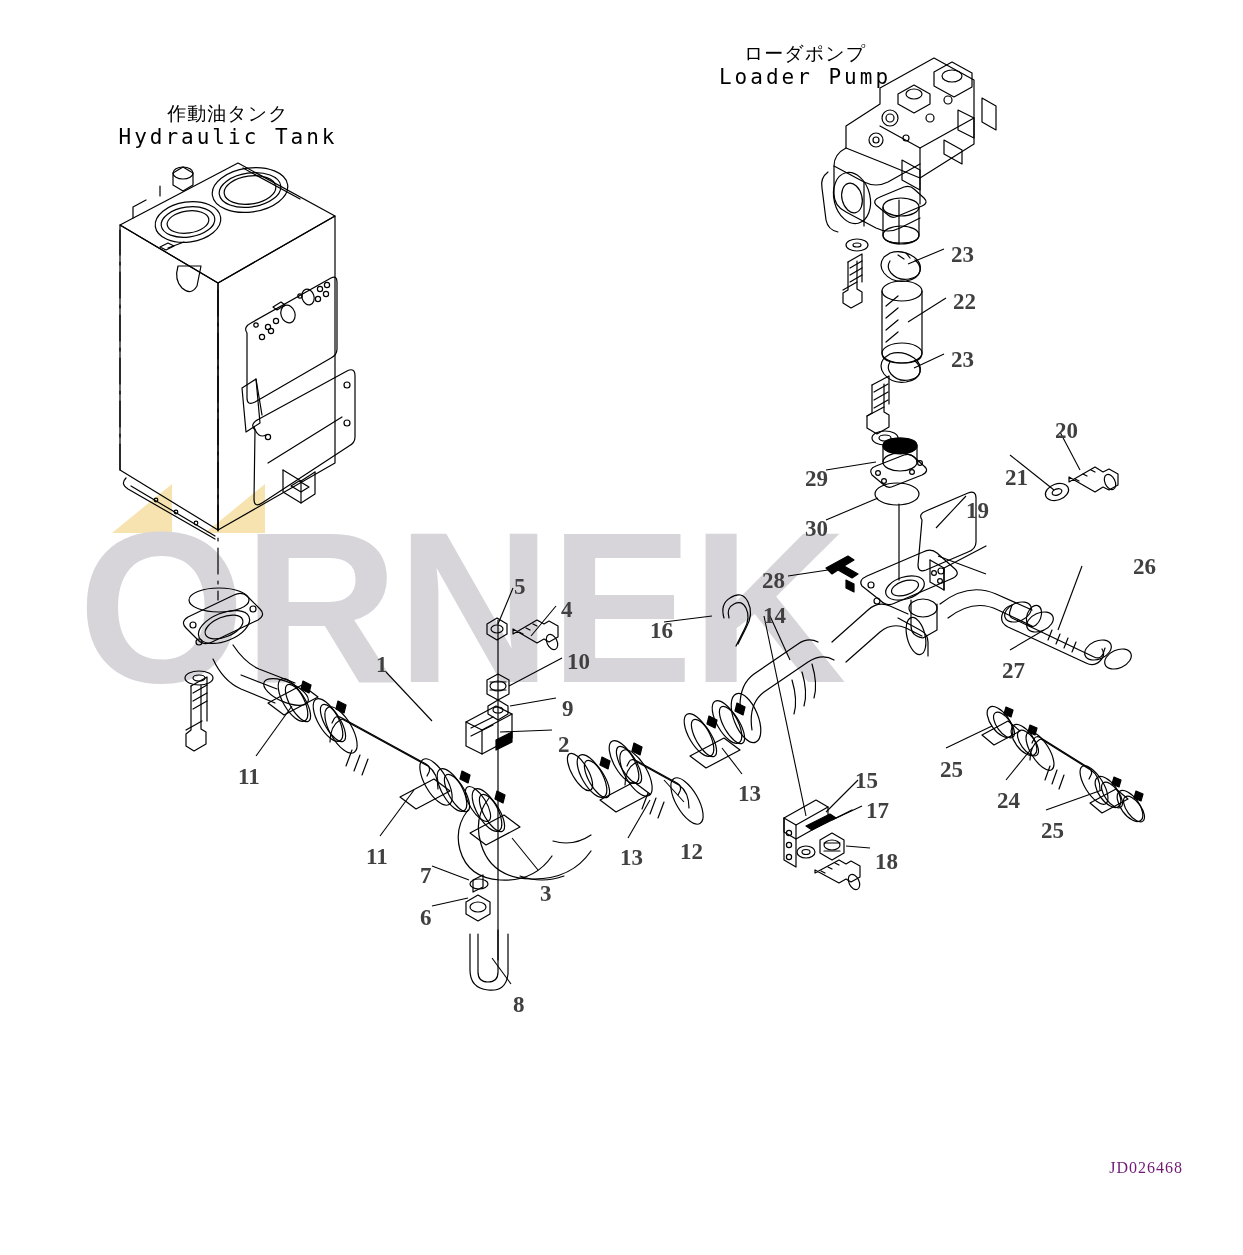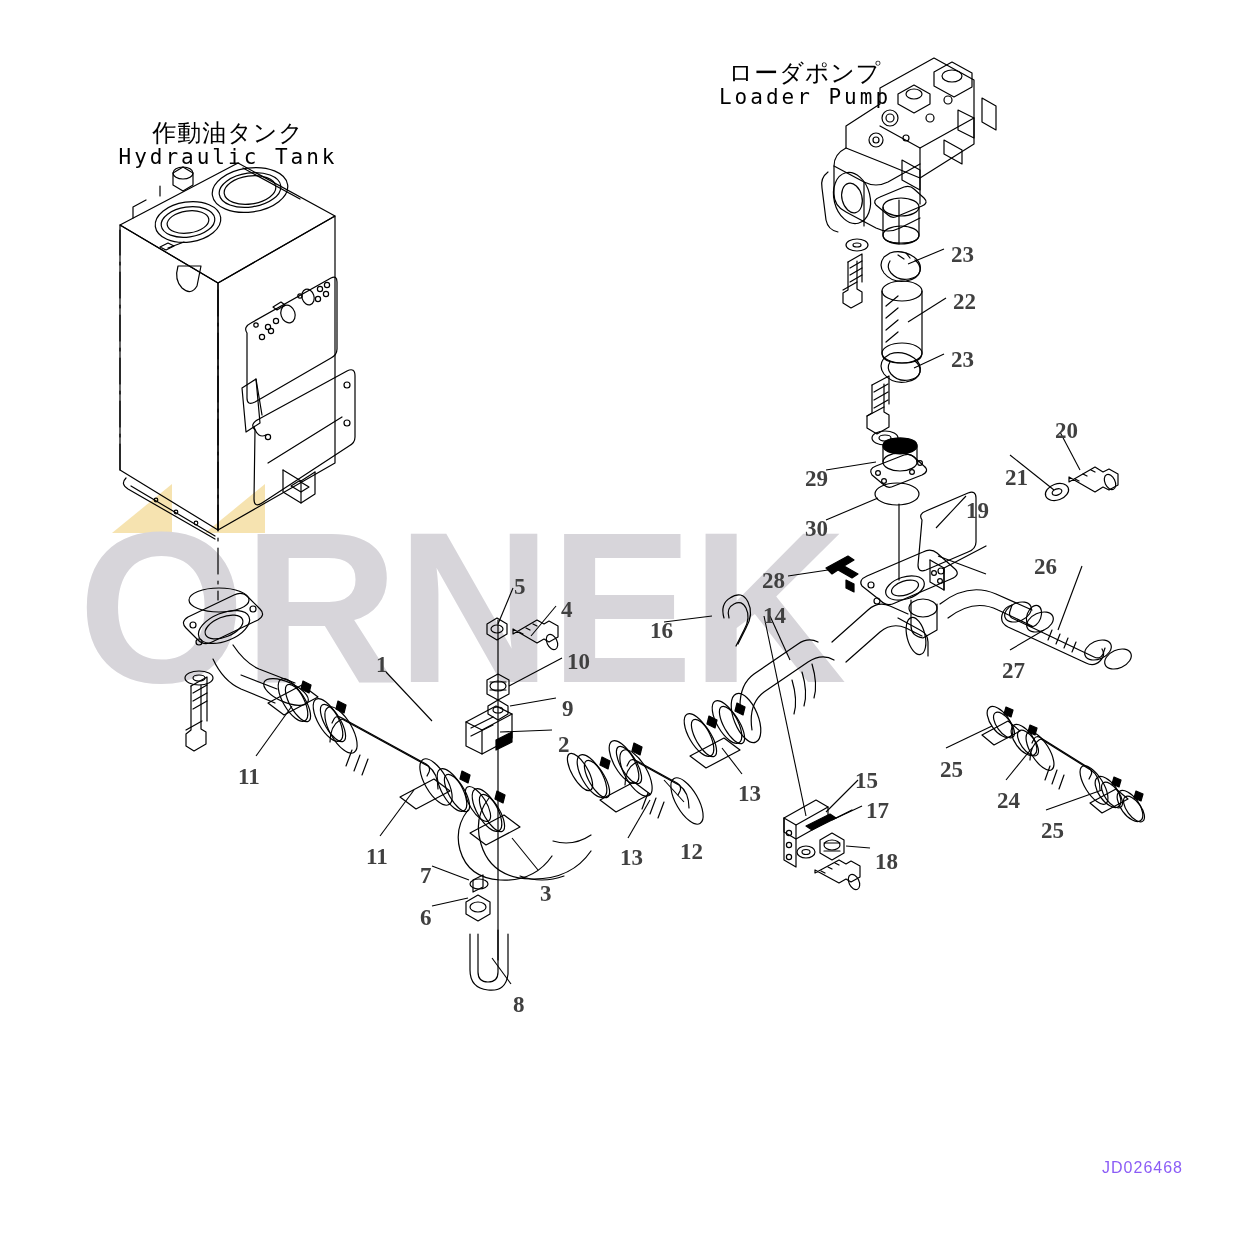--- a/index.html
+++ b/index.html
@@ -21,26 +21,26 @@
     user-select:none;
   }
   .grp-title{
     position:absolute;
     color:#000;
     font-family:"DejaVu Sans Mono", monospace;
     white-space:nowrap;
     text-align:center;
     user-select:none;
   }
-  .grp-title .jp{display:block;font-size:24px;letter-spacing:1px;line-height:23px;margin-top:20px;}
+  .grp-title .jp{display:block;font-size:19px;letter-spacing:1px;line-height:23px;}
   .grp-title .en{display:block;font-size:21px;letter-spacing:3px;line-height:25px;}
   #dwg-code{
     position:absolute;right:60px;bottom:78px;
-    font-family:Liberation Sans, sans-serif;
-    font-size:16px;letter-spacing:1px;color:#8b5cf6;margin-left:28px;
+    font-family:Liberation Serif, serif;
+    font-size:16px;letter-spacing:1px;color:#701a75;margin-left:28px;
   }
   
   #wm{position:absolute;left:0;top:0;width:1243px;height:920px;pointer-events:none;}
   #wm .big{
     position:absolute;left:78px;top:508px;
     font-family:"Liberation Sans", sans-serif;
     font-weight:bold;font-size:215px;line-height:200px;
     color:#d7d5da;letter-spacing:-2px;
   }
   #wm .url{
@@ -501,21 +501,21 @@
       <div class="lbl" style="left: 875px; top: 850px;">18</div>
       <div class="lbl" style="left: 966px; top: 483px; margin-top: 16px;">19</div>
       <div class="lbl" style="left: 1055px; top: 419px;">20</div>
       <div class="lbl" style="left: 1005px; top: 466px;">21</div>
       <div class="lbl" style="left: 953px; top: 290px;">22</div>
       <div class="lbl" style="left: 951px; top: 243px;">23</div>
       <div class="lbl" style="left: 951px; top: 348px;">23</div>
       <div class="lbl" style="left: 997px; top: 789px;">24</div>
       <div class="lbl" style="left: 940px; top: 758px;">25</div>
       <div class="lbl" style="left: 1041px; top: 819px;">25</div>
-      <div class="lbl" style="left: 1034px; top: 555px;">26</div>
+      <div class="lbl" style="left: 1133px; top: 555px;">26</div>
       <div class="lbl" style="left: 1002px; top: 659px;">27</div>
       <div class="lbl" style="left: 762px; top: 569px;">28</div>
       <div class="lbl" style="left: 805px; top: 467px;">29</div>
       <div class="lbl" style="left: 805px; top: 517px;">30</div>
     </div>
 
   <div id="titles">
       <div class="grp-title" style="left: 228px; top: 102px; transform: translateX(-50%);">
         <span class="jp">作動油タンク</span>
         <span class="en">Hydraulic Tank</span>

